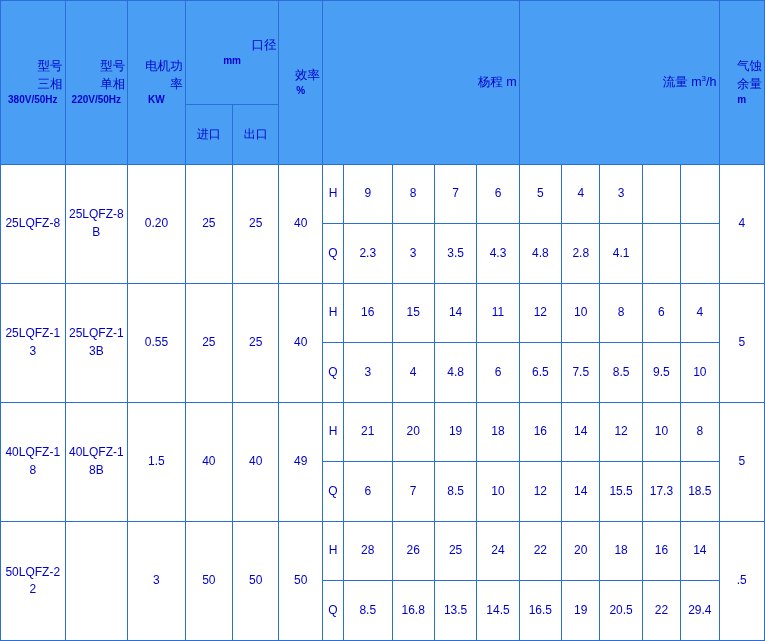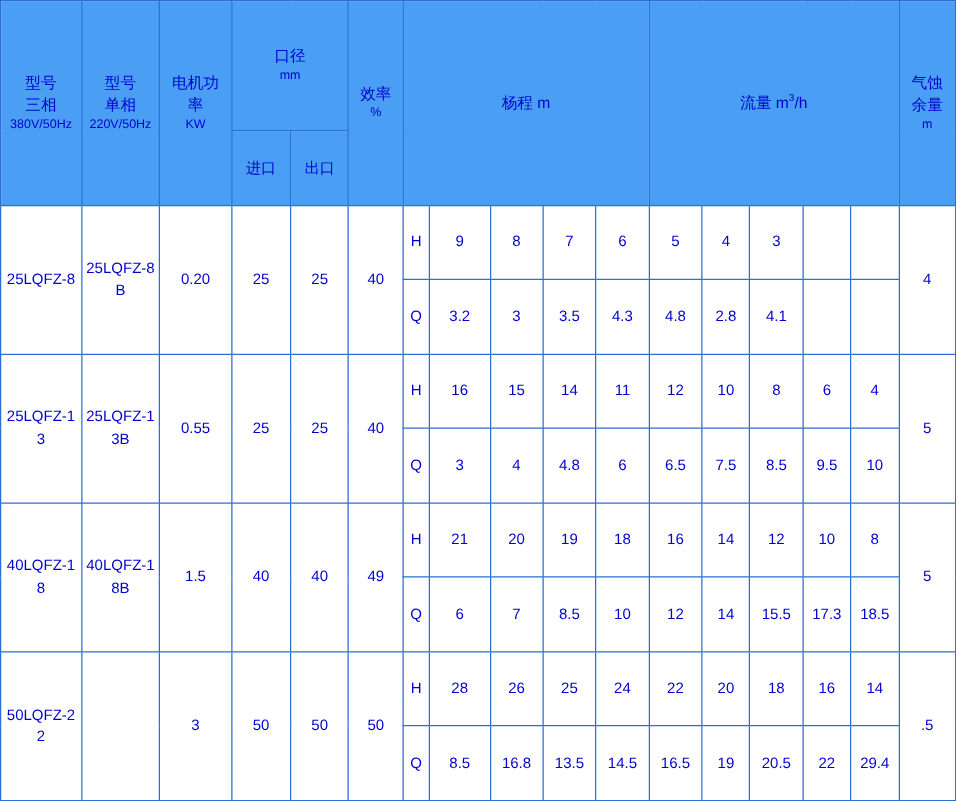--- a/index.html
+++ b/index.html
@@ -31,24 +31,26 @@
     word-break: break-all;
   }
   .hdr {
     background: #4a9ff5;
     color: #0000cd;
     font-weight: normal;
   }
   .hdr .big {
     display: block;
     font-size: 12.5px;
+    text-align: right;
   }
   .hdr .sm {
     display: block;
     font-size: 10px;
+    font-weight: bold;
   }
   .model-cell {
     font-size: 12px;
     text-align: center;
   }
   .hq {
     font-size: 12px;
   }
   .num {
     font-size: 12px;
@@ -139,21 +141,21 @@
     <td class="num">6</td>
     <td class="num">5</td>
     <td class="num">4</td>
     <td class="num">3</td>
     <td class="num"></td>
     <td class="num"></td>
     <td rowspan="2">4</td>
   </tr>
   <tr>
     <td class="hq">Q</td>
-    <td class="num">3.2</td>
+    <td class="num">2.3</td>
     <td class="num">3</td>
     <td class="num">3.5</td>
     <td class="num">4.3</td>
     <td class="num">4.8</td>
     <td class="num">2.8</td>
     <td class="num">4.1</td>
     <td class="num"></td>
     <td class="num"></td>
   </tr>
 

